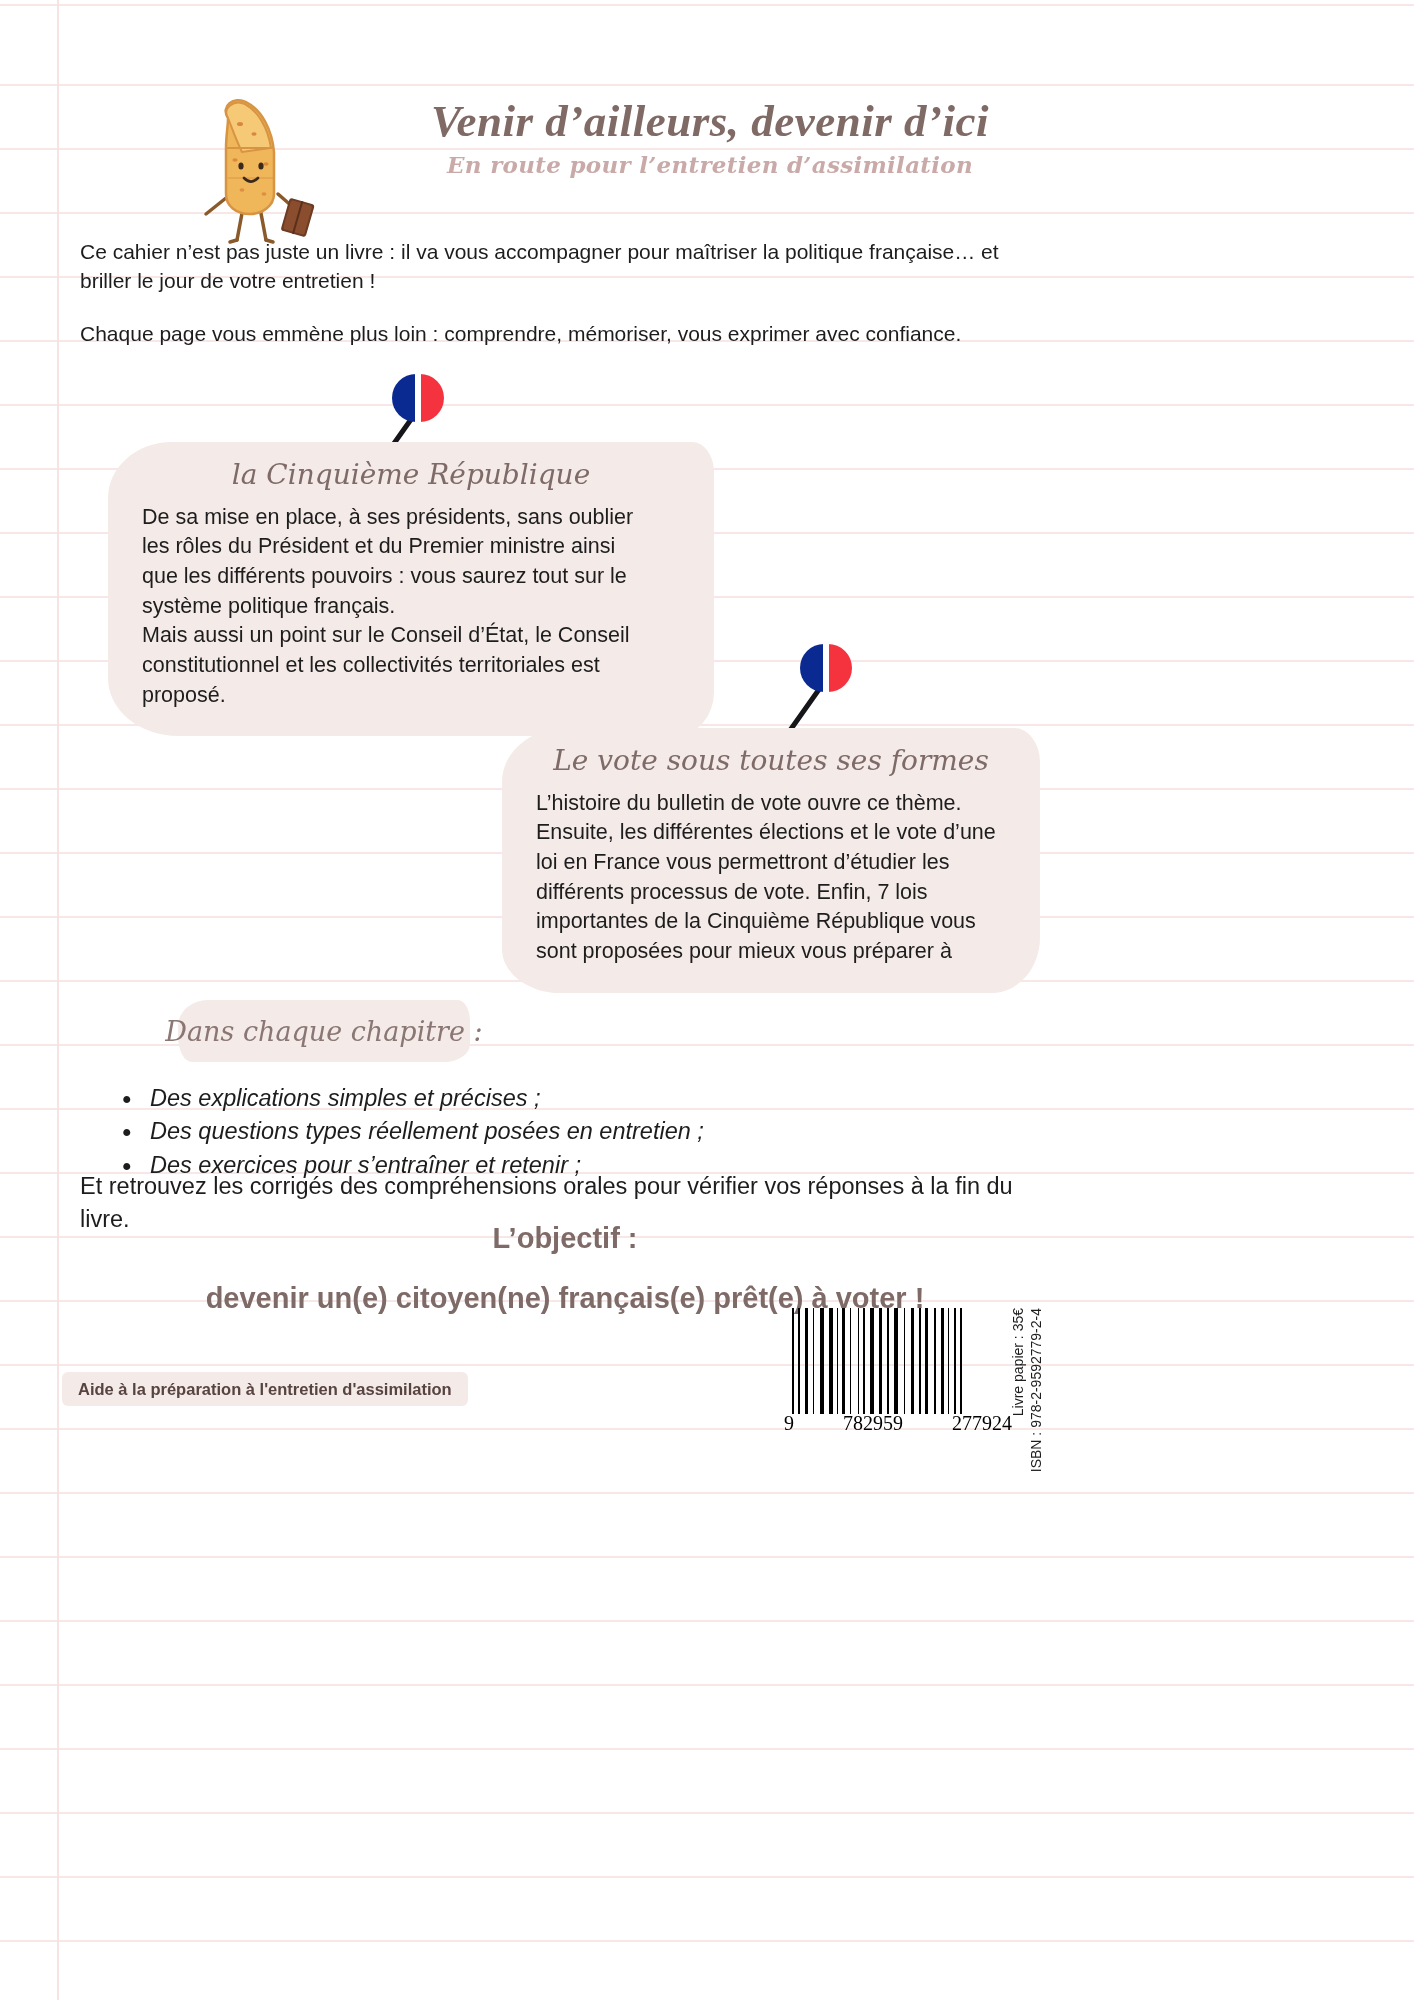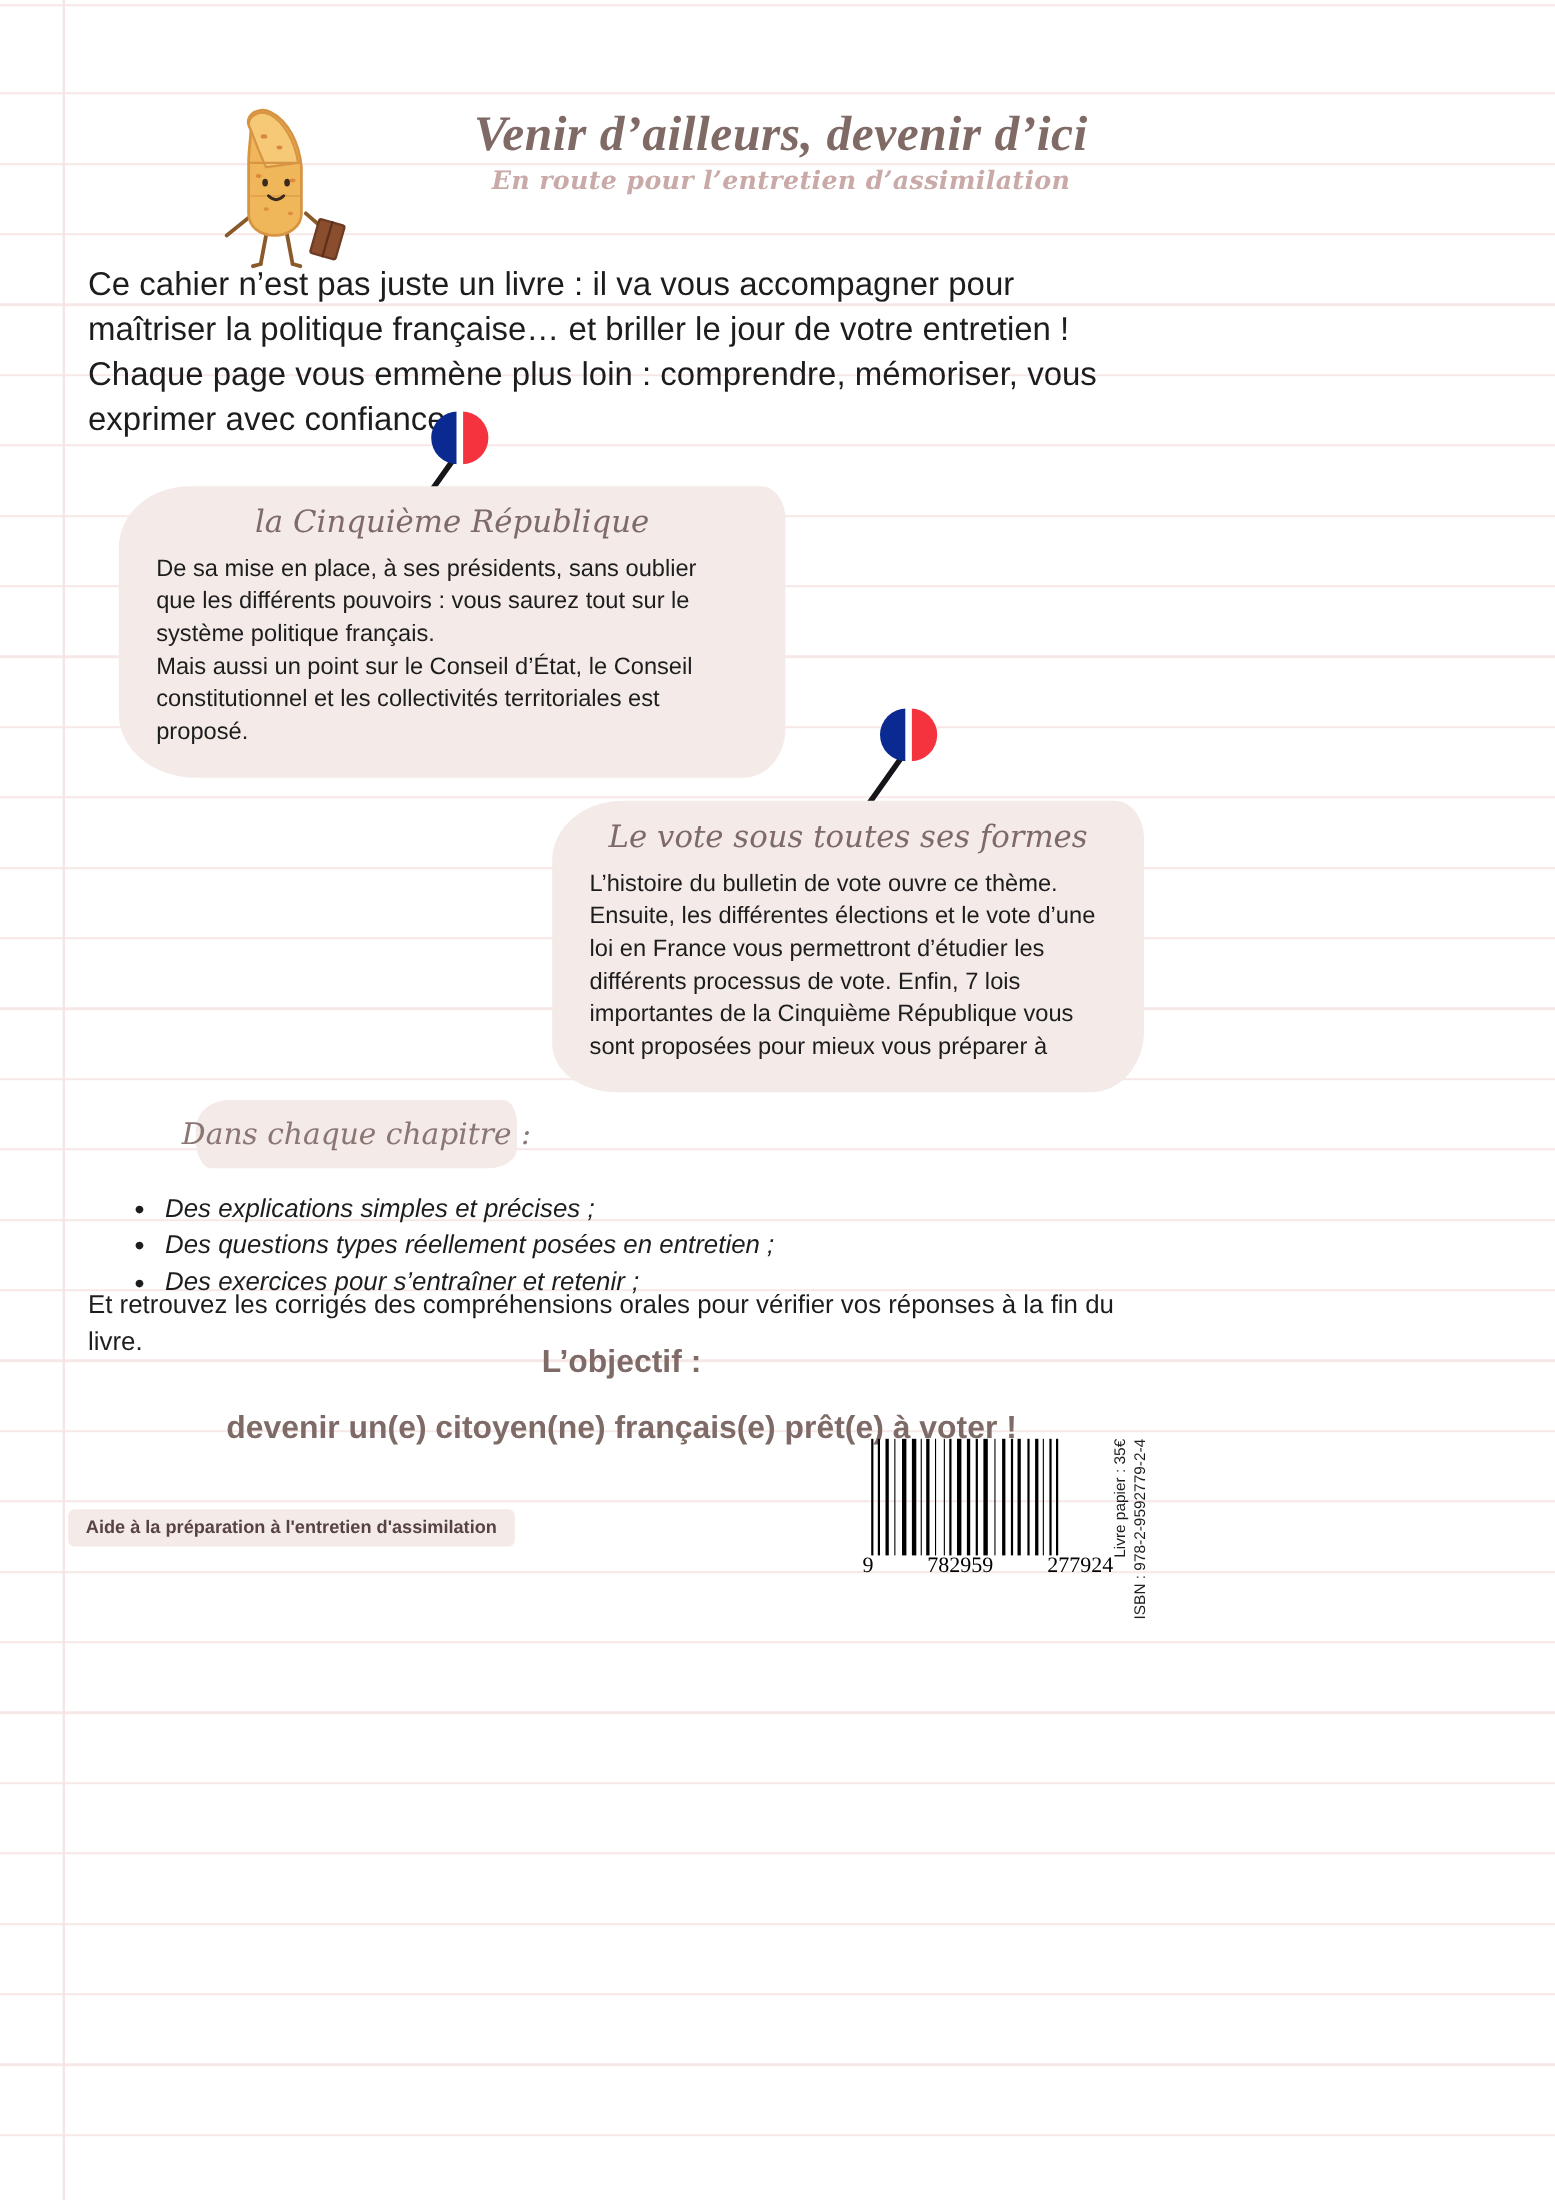--- a/index.html
+++ b/index.html
@@ -84,21 +84,21 @@
     font-size: 23px;
     color: #c9aaa8;
     margin-top: 6px;
     letter-spacing: 0.3px;
     white-space: nowrap;
   }
 
   
   .intro {
     position: absolute;
-    font-size: 30px;
+    font-size: 21px;
     line-height: 1.38;
     color: #1d1d1d;
     font-family: "Liberation Sans", sans-serif;
   }
   #intro-1 { left: 80px; top: 238px; width: 950px; }
   #intro-2 { left: 80px; top: 320px; width: 950px; }
 
   
   .bubble {
     position: absolute;
@@ -351,20 +351,21 @@
       <path d="M46 6 A24 24 0 0 0 46 54 Z" fill="#0b2a91"></path>
       <path d="M50 6 A24 24 0 0 1 50 54 Z" fill="#f5333f"></path>
       <rect x="45" y="5" width="6" height="50" fill="#ffffff"></rect>
     </svg>
   </div>
 
   <div class="bubble" id="bubble-1">
     <div class="bubble-title">la Cinquième République</div>
     <div class="bubble-body">
       <p>De sa mise en place, à ses présidents, sans oublier</p>
+      <p>les rôles du Président et du Premier ministre ainsi</p>
       <p>que les différents pouvoirs : vous saurez tout sur le</p>
       <p>système politique français.</p>
       <p>Mais aussi un point sur le Conseil d’État, le Conseil</p>
       <p>constitutionnel et les collectivités territoriales est</p>
       <p>proposé.</p>
     </div>
   </div>
 
   <div class="pin" id="pin-2">
     <svg viewBox="0 0 90 110" width="90" height="110">

